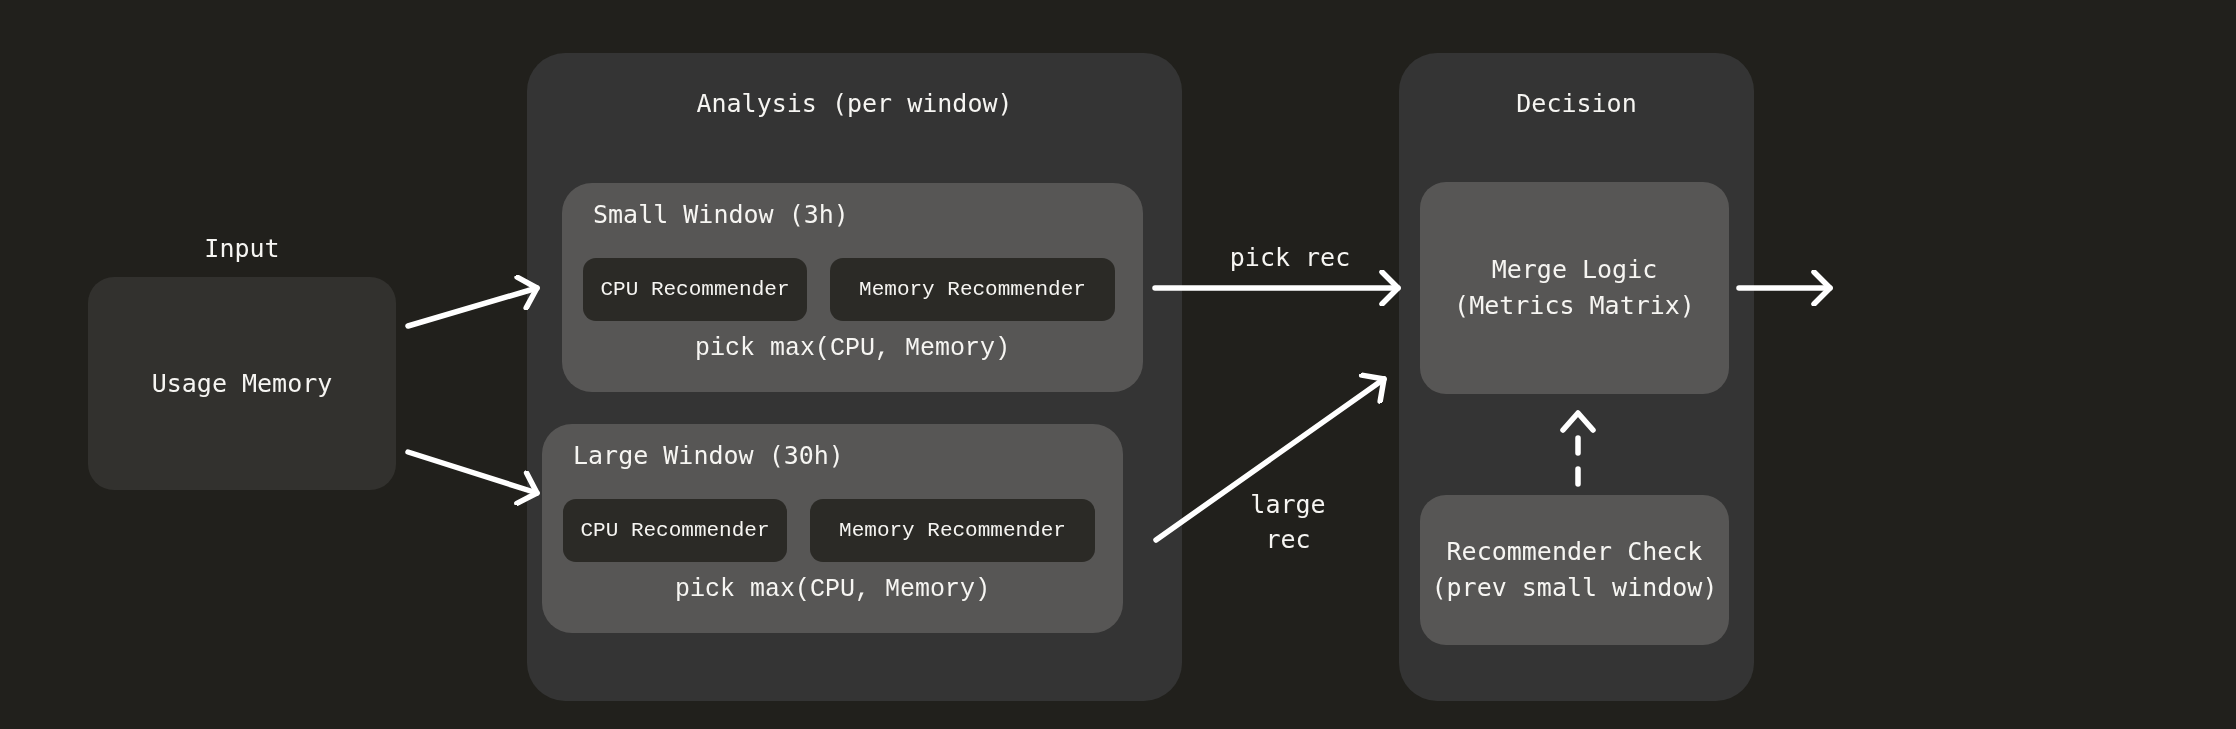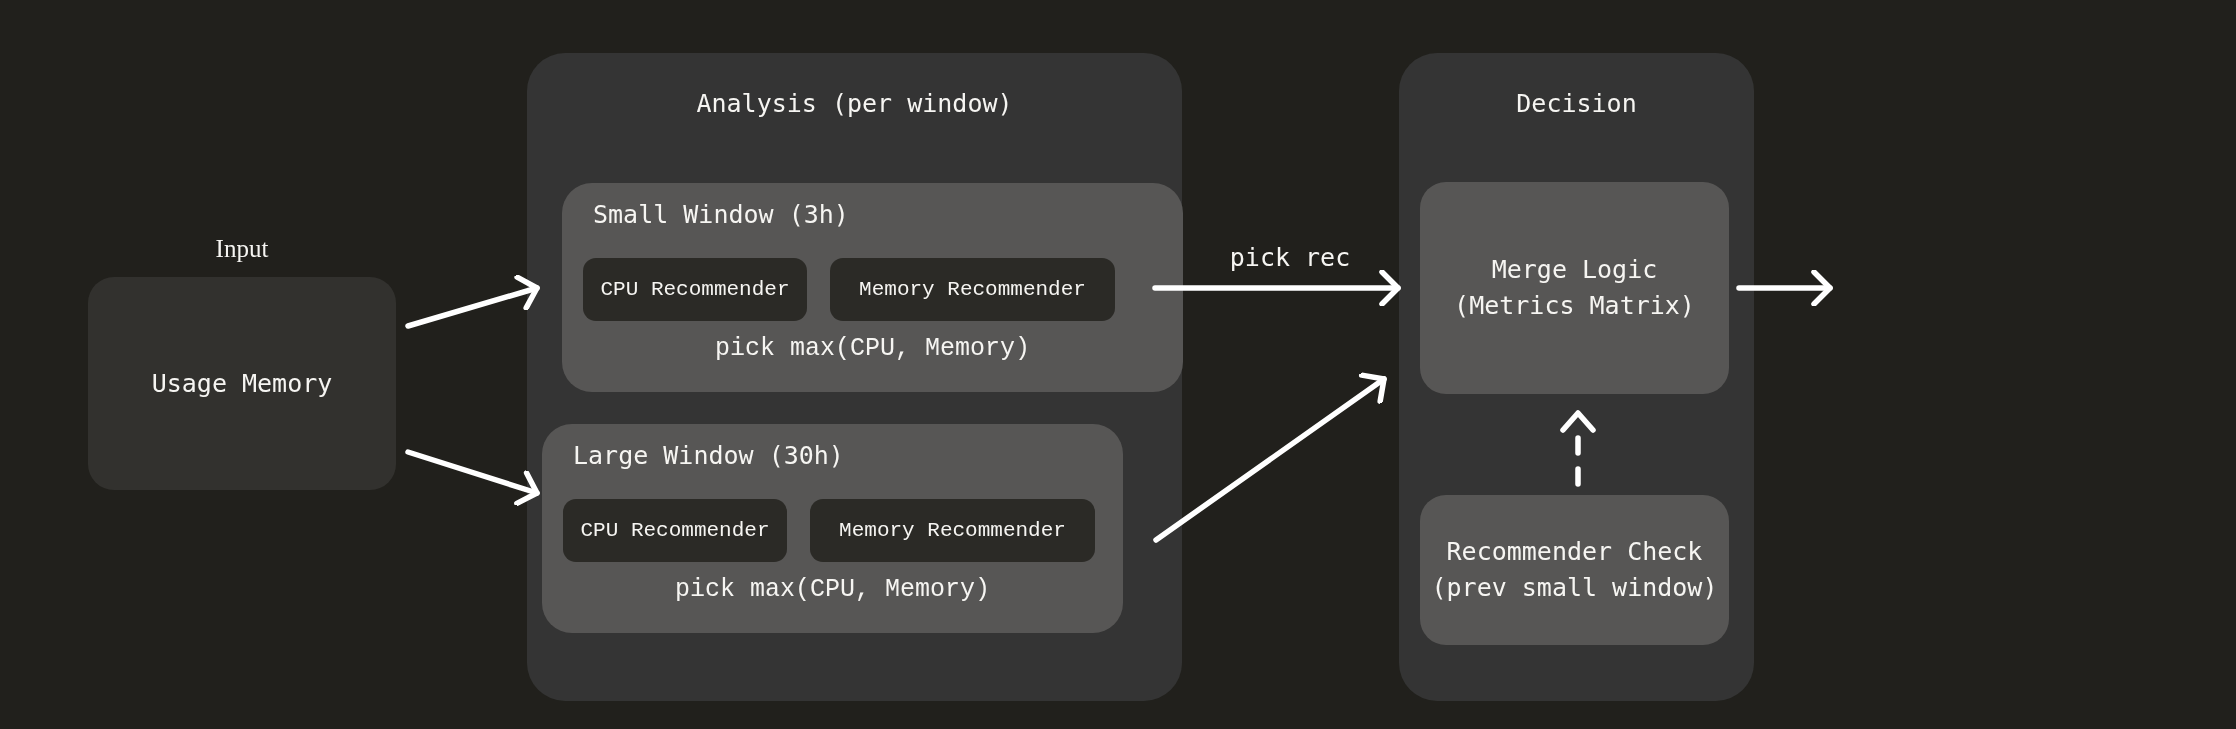--- a/index.html
+++ b/index.html
@@ -7,38 +7,38 @@
     position:relative;width:2236px;height:729px;overflow:hidden;
     background:var(--page-bg,#21201c);
     font-family:"DejaVu Sans Mono","Liberation Mono",monospace;
     font-weight:500;color:var(--text,#f6f5f2);
   }
   .container{position:absolute;background:var(--container-bg,#343434);border-radius:38px;}
   .analysis{left:527px;top:53px;width:655px;height:648px;}
   .decision{left:1399px;top:53px;width:355px;height:648px;}
   .container-title{position:absolute;left:0;top:33px;width:100%;text-align:center;font-size:25px;line-height:36px;}
   .window{position:absolute;background:var(--window-bg,#575655);border-radius:30px;}
-  .small-window{left:562px;top:183px;width:581px;height:209px;padding-left:40px;}
+  .small-window{left:562px;top:183px;width:581px;height:209px;}
   .large-window{left:542px;top:424px;width:581px;height:209px;}
   .window-title{position:absolute;left:31px;top:14px;font-size:25px;line-height:36px;white-space:nowrap;}
   .chip{position:absolute;top:75px;height:63px;background:var(--chip-bg,#2b2a26);border-radius:13px;
         display:flex;align-items:center;justify-content:center;font-size:21px;white-space:nowrap;font-family:Liberation Mono, monospace;}
   .chip-cpu{left:21px;width:224px;}
   .chip-mem{left:268px;width:285px;}
   .window-footer{position:absolute;left:0;top:148px;width:100%;text-align:center;font-size:25px;line-height:36px;font-family:Liberation Mono, monospace;}
   .node{position:absolute;display:flex;align-items:center;justify-content:center;
         text-align:center;font-size:25px;line-height:36px;white-space:pre-line;}
   .node-dark{background:var(--node-bg,#32312e);border-radius:26px;}
   .node-light{background:var(--window-bg,#575655);border-radius:26px;}
   .usage{left:88px;top:277px;width:308px;height:213px;}
   .final{left:1841px;top:182px;width:307px;height:211px;}
   .merge{left:1420px;top:182px;width:309px;height:212px;}
   .oscillation{left:1420px;top:495px;width:309px;height:150px;}
   .floating-label{position:absolute;text-align:center;font-size:25px;line-height:35px;white-space:pre-line;}
-  .input-label{left:92px;top:231px;width:300px;font-family:Liberation Serif, serif;}
+  .input-label{left:92px;top:231px;width:300px;}
   .small-rec-label{left:1190px;top:240px;width:200px;}
   .large-rec-label{left:1188px;top:487px;width:200px;}
   .edges-svg{position:absolute;left:0;top:0;pointer-events:none;}
   .edges-svg .stroke{stroke:var(--arrow,#ffffff);stroke-width:5.5px;fill:none;
                      stroke-linecap:round;stroke-linejoin:round;}
 </style>
 </head>
 <body>
 
 <div class="page">
@@ -60,20 +60,22 @@
   </div>
 
   <div class="window large-window">
     <div class="window-title">Large Window (30h)</div>
     <div class="chip chip-cpu">CPU Recommender</div>
     <div class="chip chip-mem">Memory Recommender</div>
     <div class="window-footer">pick max(CPU, Memory)</div>
   </div>
 
   <div class="floating-label small-rec-label">pick rec</div>
+  <div class="floating-label large-rec-label">large
+rec</div>
 
   <div class="container decision">
     <div class="container-title">Decision</div>
   </div>
 
   <div class="node node-light merge">
     <span>Merge Logic
 (Metrics Matrix)</span>
   </div>
   <div class="node node-light oscillation">

